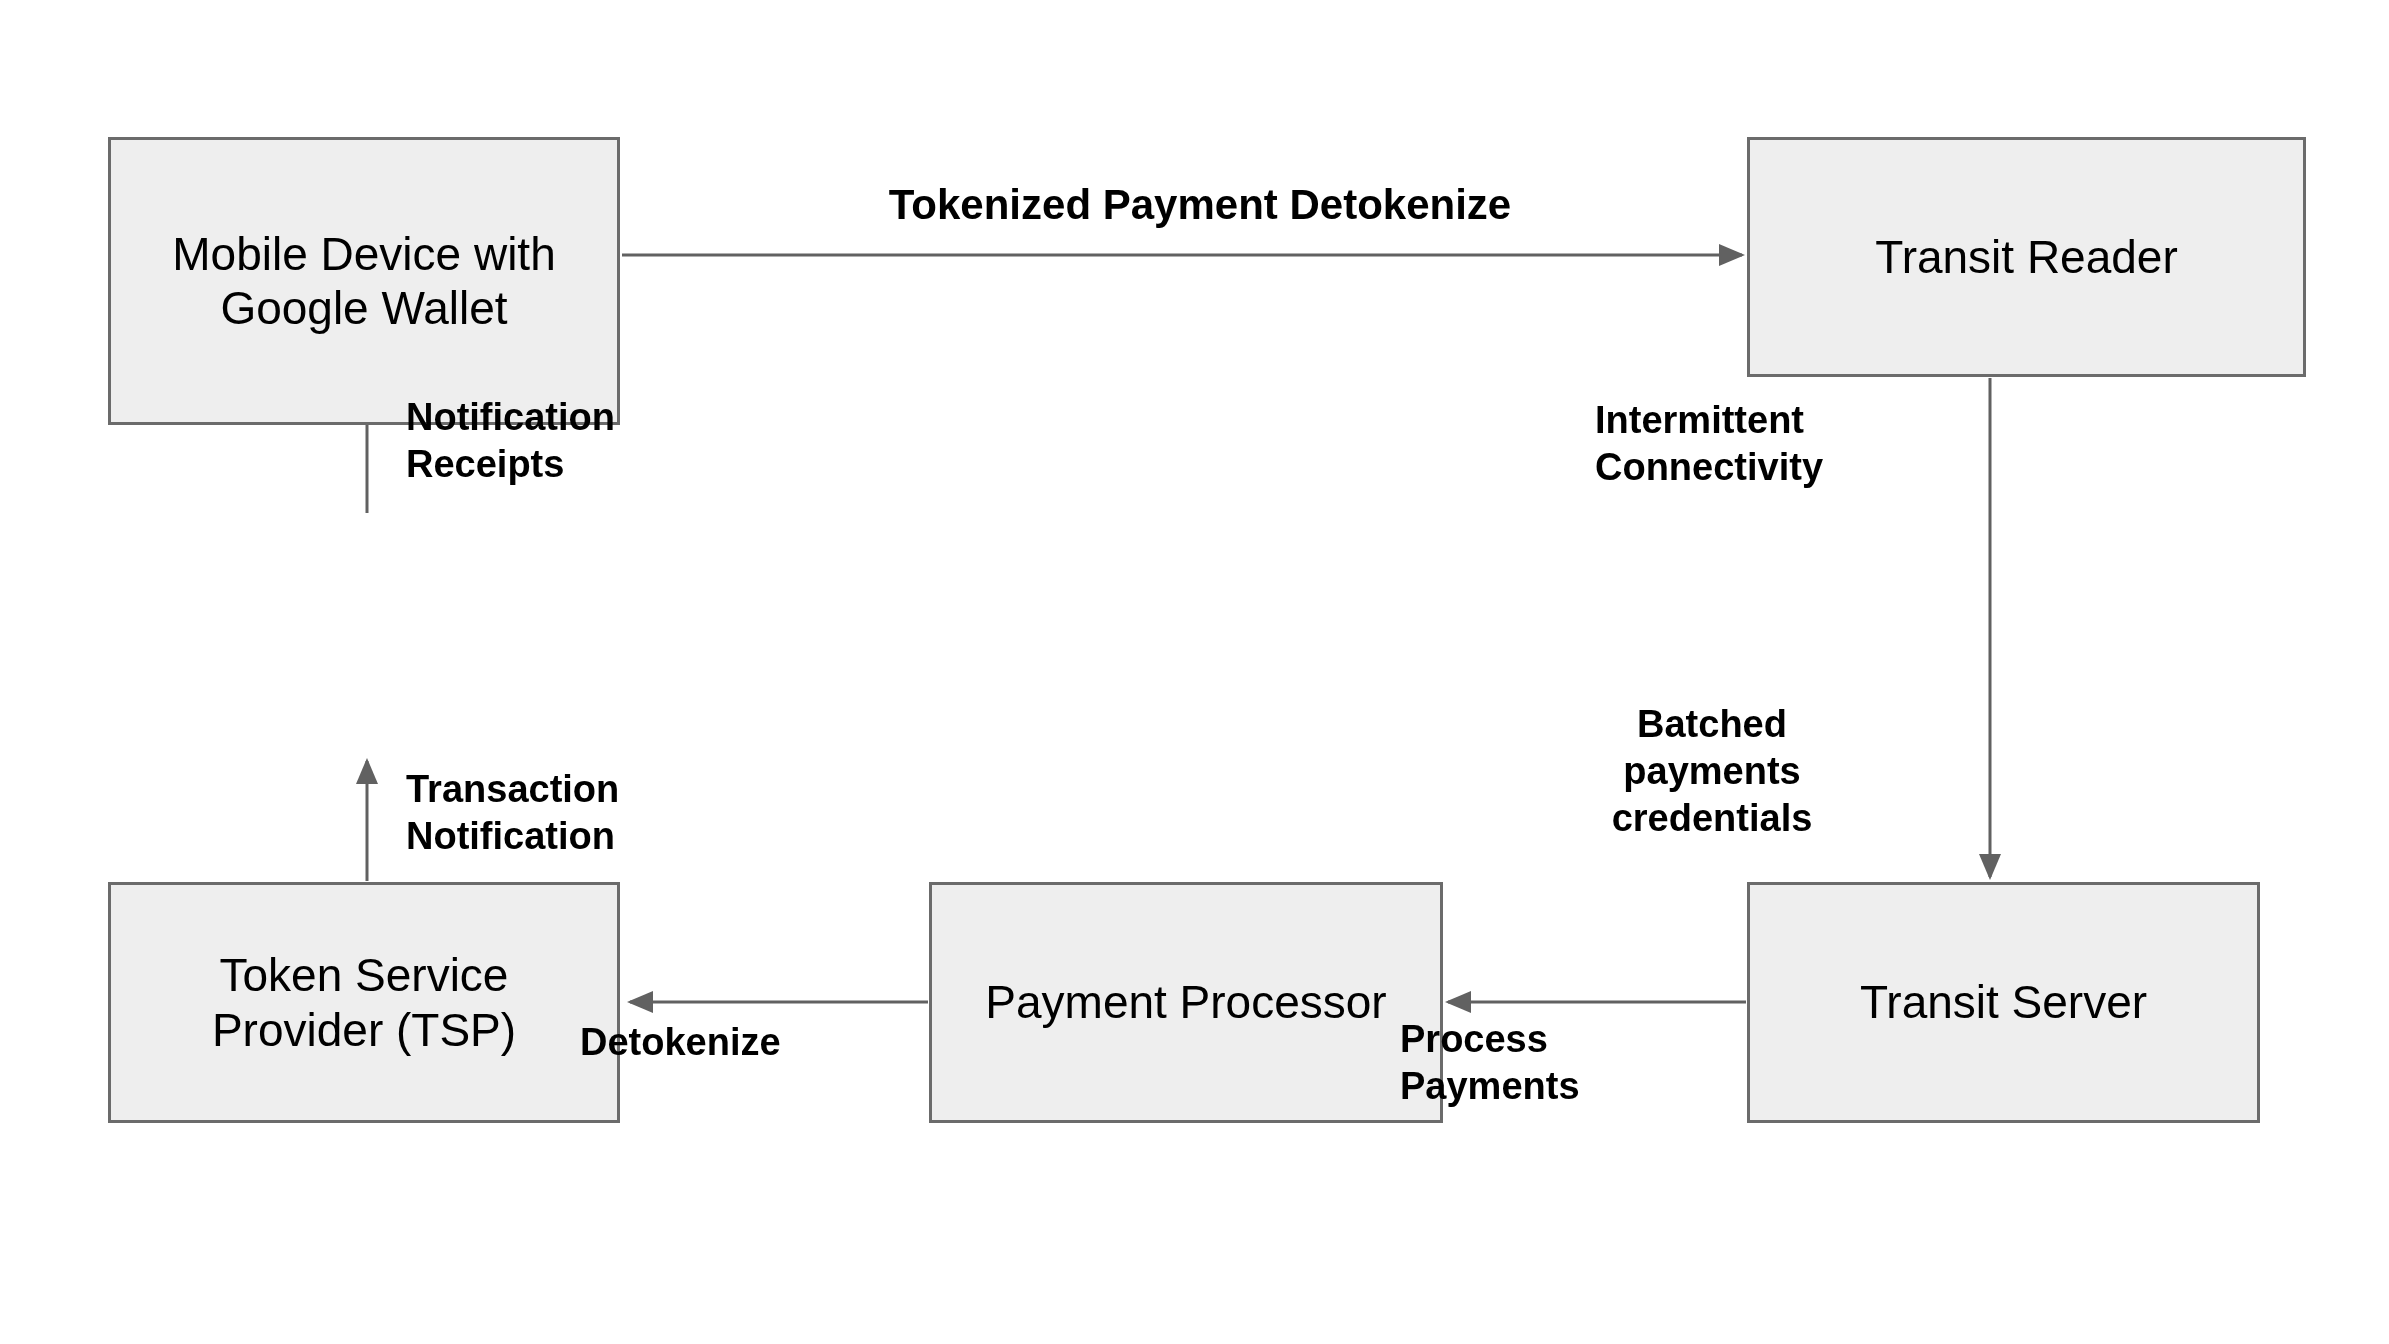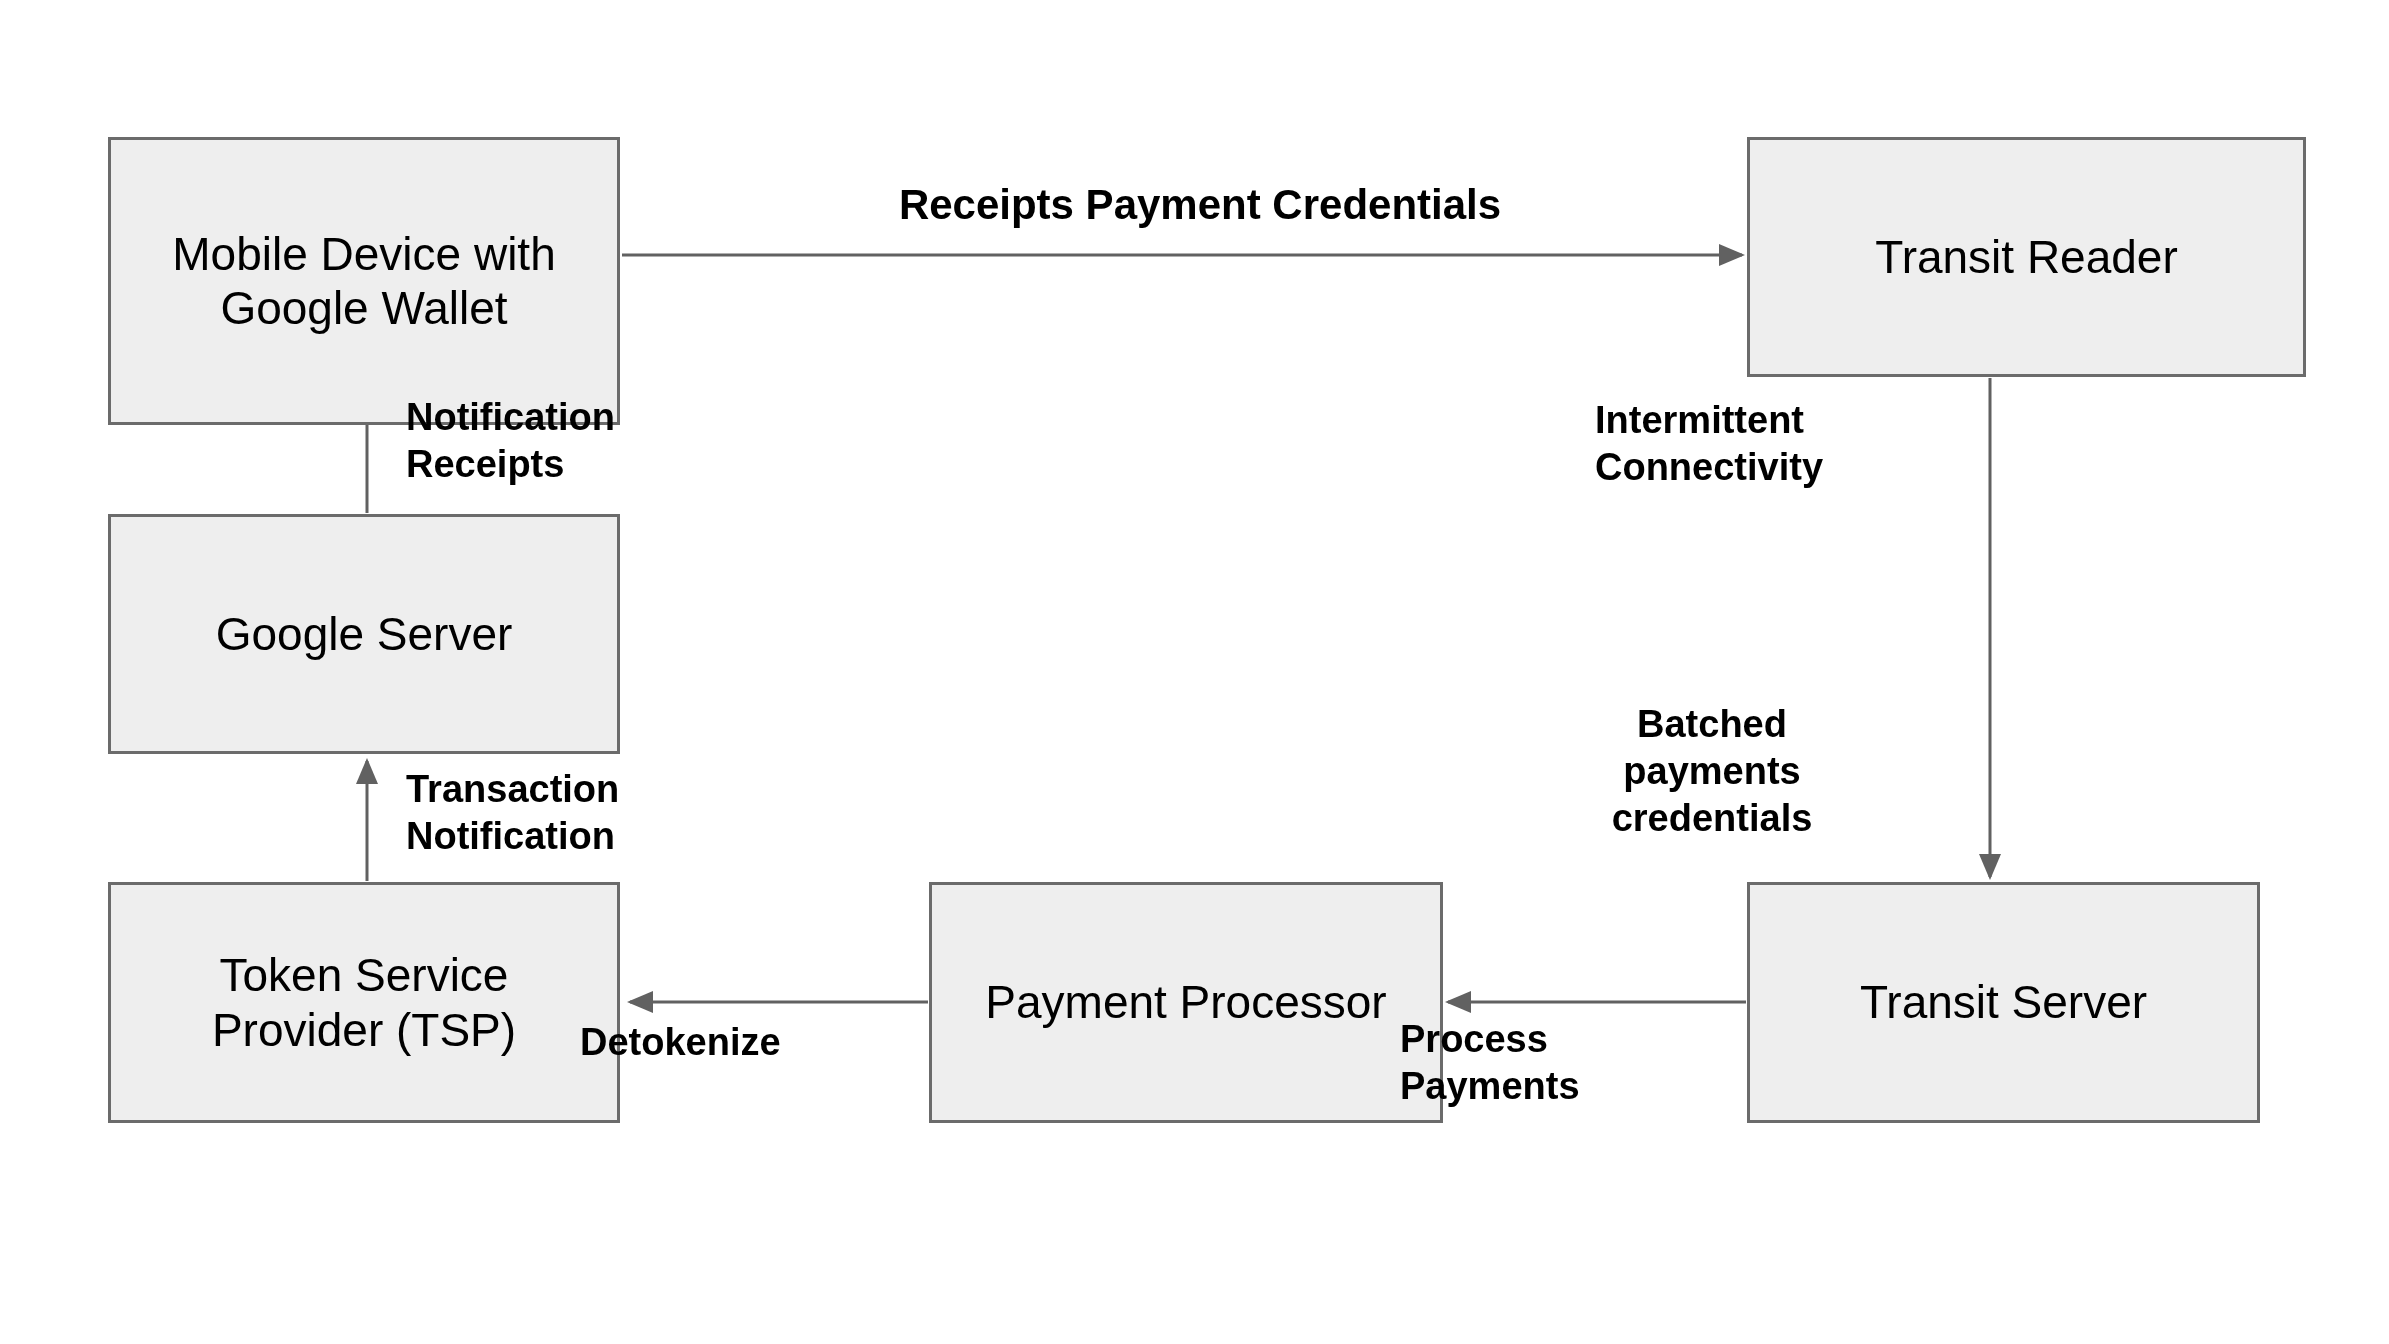--- a/index.html
+++ b/index.html
@@ -78,38 +78,35 @@
 
   <div class="node" style="left:108px; top:137px; width:512px; height:288px;">
     <span class="node-label">Mobile Device with
 Google Wallet</span>
   </div>
 
   <div class="node" style="left:1747px; top:137px; width:559px; height:240px;">
     <span class="node-label">Transit Reader</span>
   </div>
 
-  <div class="node" style="left:108px; top:514px; width:512px; height:240px;">
-    <span class="node-label">Google Server</span>
-  </div>
 
   <div class="node" style="left:108px; top:882px; width:512px; height:241px;">
     <span class="node-label">Token Service
 Provider (TSP)</span>
   </div>
 
   <div class="node" style="left:929px; top:882px; width:514px; height:241px;">
     <span class="node-label">Payment Processor</span>
   </div>
 
   <div class="node" style="left:1747px; top:882px; width:513px; height:241px;">
     <span class="node-label">Transit Server</span>
   </div>
 
-  <div class="edge-label title" style="left:700px; top:179px; width:1000px;">Receipts Payment Credentials</div>
+  <div class="edge-label title" style="left:700px; top:179px; width:1000px;">Tokenized Payment Detokenize</div>
 
   <div class="edge-label align-center" style="left:1595px; top:397px; width:500px;">Intermittent
 Connectivity</div>
 
   <div class="edge-label align-right" style="left:1462px; top:701px; width:500px;">Batched
 payments
 credentials</div>
 
   <div class="edge-label align-center" style="left:1400px; top:1016px; width:400px;">Process
 Payments</div>

